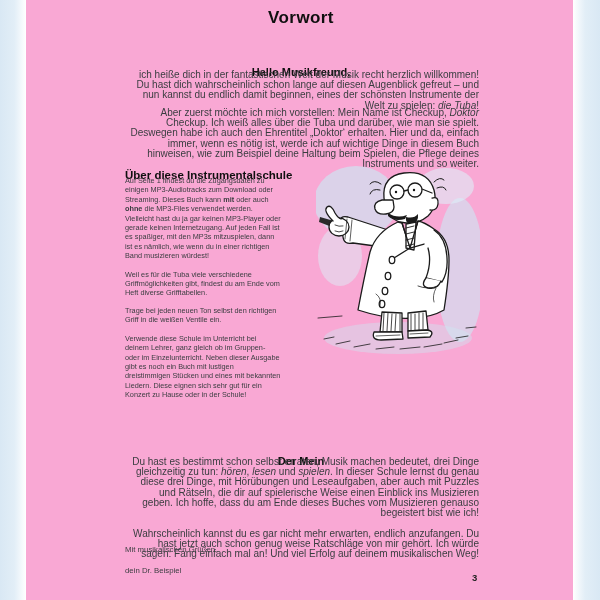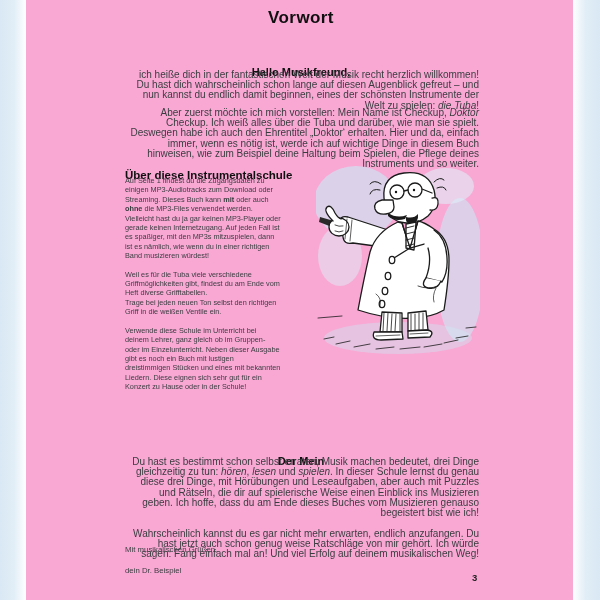--- a/index.html
+++ b/index.html
@@ -31,21 +31,21 @@
   }
   .para {
     position:absolute; left:125px; width:350px; margin:4px;
     font-size:10px; line-height:10.2px; text-align:right;
   }
   .col {
     position:absolute; left:125px; top:176px; width:156px;
     font-size:7.3px; line-height:9.4px;
   }
   .col p { margin:0 0 9px 0; }
-  .col p.tight { margin-bottom:0; }
+  .col p.tight { margin-bottom:8px; }
   .closing-line { position:absolute; left:125px; margin:0; font-size:7.8px;text-align:center; }
   .pagenum {
     position:absolute; left:472px; top:572px;
     font-size:9.5px; font-weight:bold; color:#222;
   }
   span.i { font-style:italic; }
   span.b { font-weight:bold; }
   .illustration { position:absolute; left:316px; top:160px; width:164px; height:200px; }
 </style>
 </head>

